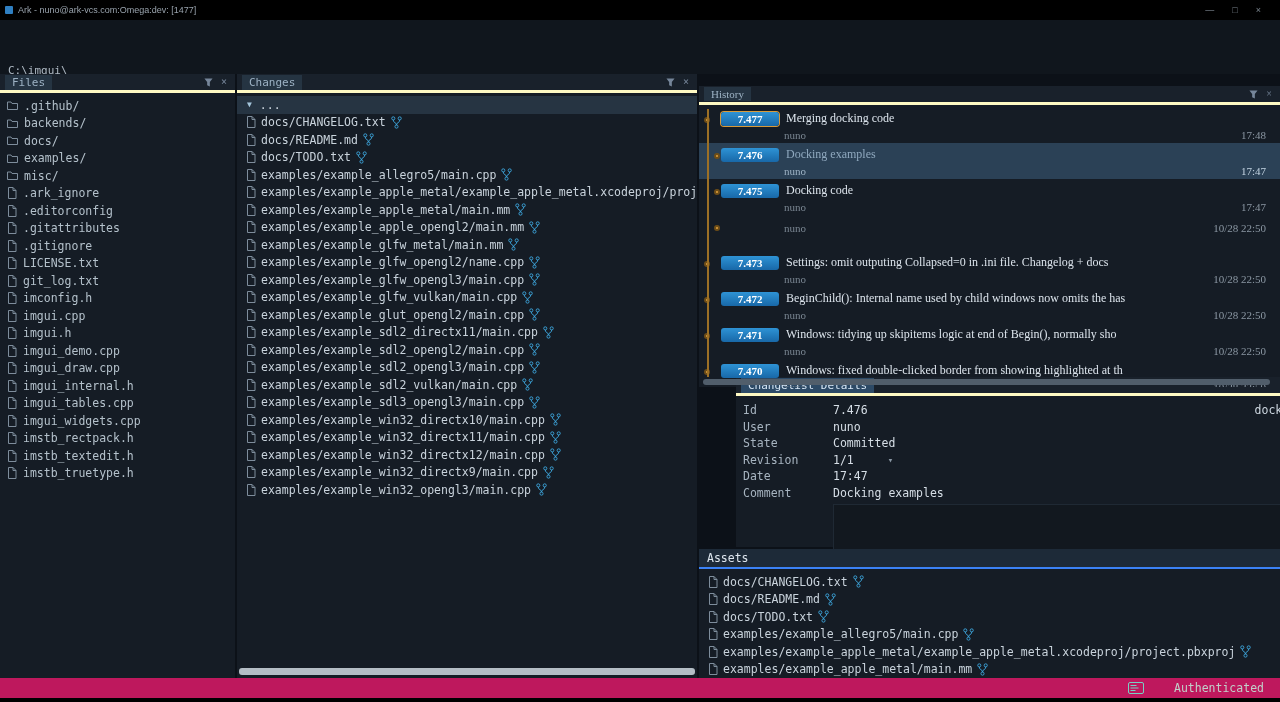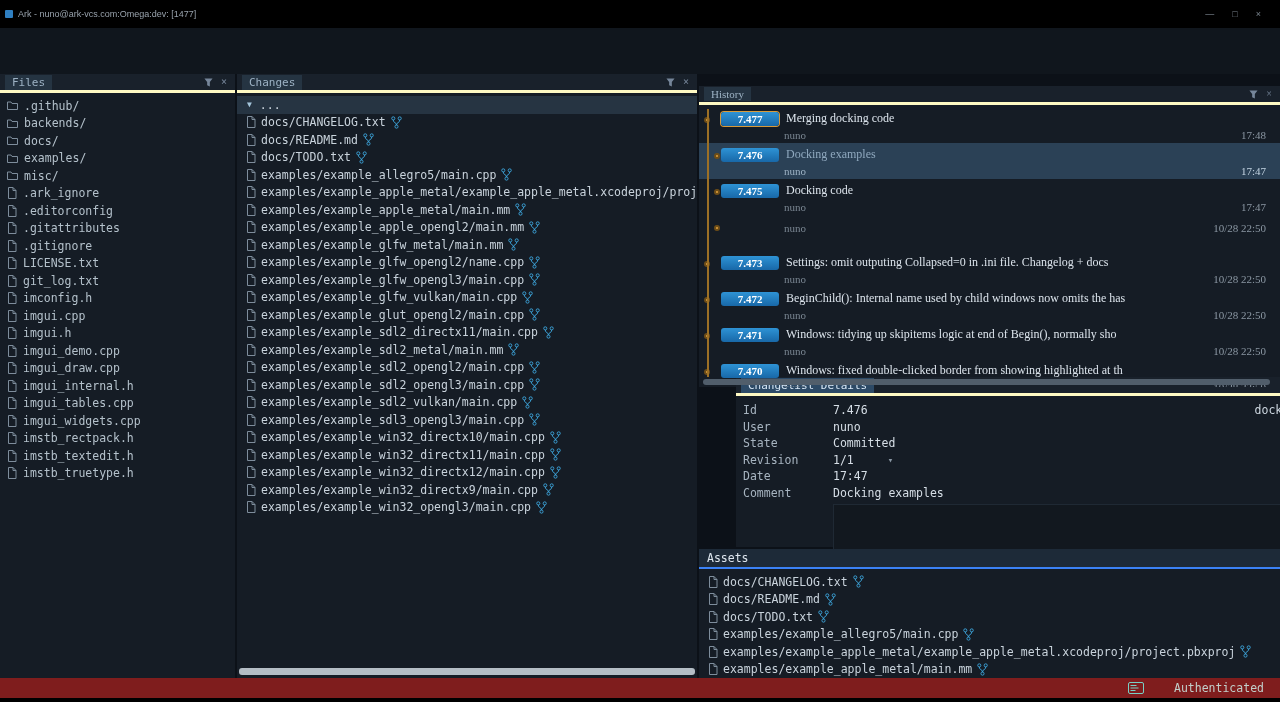--- a/index.html
+++ b/index.html
@@ -1,21 +1,21 @@
 <!DOCTYPE html>
 <html><head>
 <meta charset="utf-8">
 <style>
   * { margin:0; padding:0; box-sizing:border-box; }
   html,body { width:1280px; height:702px; overflow:hidden; background:#000; }
   .app { position:relative; width:1280px; height:702px; background:#000;
          font-family:"DejaVu Sans Mono", monospace; -webkit-font-smoothing:antialiased; }
 
   
-  .titlebar { height:28px; background:#000; display:flex; align-items:center; gap:5px;
+  .titlebar { height:20px; background:#000; display:flex; align-items:center; gap:5px;
               padding:0 5px; font-family:"Liberation Sans",sans-serif; font-size:9px; color:#98a2ac; }
   .app-icon { width:8px; height:8px; background:#2f7fc1; border-radius:1px; flex:none; }
   .win-controls { margin-left:auto; display:flex; gap:18px; padding-right:14px; color:#7a848e; font-size:9px; }
 
   
   .menubar  { height:19px; display:flex; align-items:center; padding-left:10px; gap:17px;
               font-size:12px; color:#c6cfd8; background:#10161d; }
   .toolbar  { height:21px; display:flex; align-items:center; padding-left:8px; gap:17px;
               font-size:12px; color:#c6cfd8; background:#10161d; }
   .pathbar  { height:20px; display:flex; align-items:center; padding-left:8px;
@@ -88,21 +88,21 @@
   .detail-extra { display:none; margin-left:auto; color:#cdd7e0; }
   .detail-row.extra .detail-extra { display:inline; }
   .comment-box { margin:3px 12px 0 97px; height:46px; background:#12181f; border:1px solid #1f2934; }
 
   
   .assets-header { height:20px; display:flex; align-items:center; padding-left:8px;
                    font-size:11.5px; color:#dee6ee; background:#1d2a38; border-bottom:2px solid #3b82f6; }
   .assets-rows { padding-top:4px; }
 
   
-  .statusbar { position:absolute; left:0; top:678px; width:1280px; height:20px; background:#7f1d1d;
+  .statusbar { position:absolute; left:0; top:678px; width:1280px; height:20px; background:#be185d;
                display:flex; align-items:center; justify-content:flex-end; gap:30px; padding-right:16px; }
   .auth-text { font-size:11.5px; color:#c2cfca; }
 </style>
 </head>
 <body>
 
 <div class="app">
 
   <div class="titlebar">
     <span class="app-icon"></span>
@@ -580,37 +580,20 @@
     </span>
   </div>
           <div class="change-row">
     <span class="icon">
       <svg width="10" height="12" viewBox="0 0 10 12">
                 <path d="M1.5 0.5 h4.5 l3 3 v8 h-7.5 z" fill="none" stroke="#7e8d9c"></path>
                 <path d="M6 0.5 v3 h3" fill="none" stroke="#7e8d9c"></path>
               </svg>
     </span>
     <span class="path">examples/example_sdl2_directx11/main.cpp</span>
-    <span class="icon">
-      <svg width="11" height="13" viewBox="0 0 12 14">
-                <circle cx="2.5" cy="2.5" r="1.7" fill="none" stroke="#3da6dd"></circle>
-                <circle cx="9.5" cy="2.5" r="1.7" fill="none" stroke="#3da6dd"></circle>
-                <circle cx="6" cy="11.5" r="1.7" fill="none" stroke="#3da6dd"></circle>
-                <path d="M2.5 4.2 C2.5 8 6 6.5 6 9.8 M9.5 4.2 C9.5 8 6 6.5 6 9.8" fill="none" stroke="#3da6dd"></path>
-              </svg>
-    </span>
-  </div>
-          <div class="change-row">
-    <span class="icon">
-      <svg width="10" height="12" viewBox="0 0 10 12">
-                <path d="M1.5 0.5 h4.5 l3 3 v8 h-7.5 z" fill="none" stroke="#7e8d9c"></path>
-                <path d="M6 0.5 v3 h3" fill="none" stroke="#7e8d9c"></path>
-              </svg>
-    </span>
-    <span class="path">examples/example_sdl2_metal/main.mm</span>
     <span class="icon">
       <svg width="11" height="13" viewBox="0 0 12 14">
                 <circle cx="2.5" cy="2.5" r="1.7" fill="none" stroke="#3da6dd"></circle>
                 <circle cx="9.5" cy="2.5" r="1.7" fill="none" stroke="#3da6dd"></circle>
                 <circle cx="6" cy="11.5" r="1.7" fill="none" stroke="#3da6dd"></circle>
                 <path d="M2.5 4.2 C2.5 8 6 6.5 6 9.8 M9.5 4.2 C9.5 8 6 6.5 6 9.8" fill="none" stroke="#3da6dd"></path>
               </svg>
     </span>
   </div>
           <div class="change-row">

